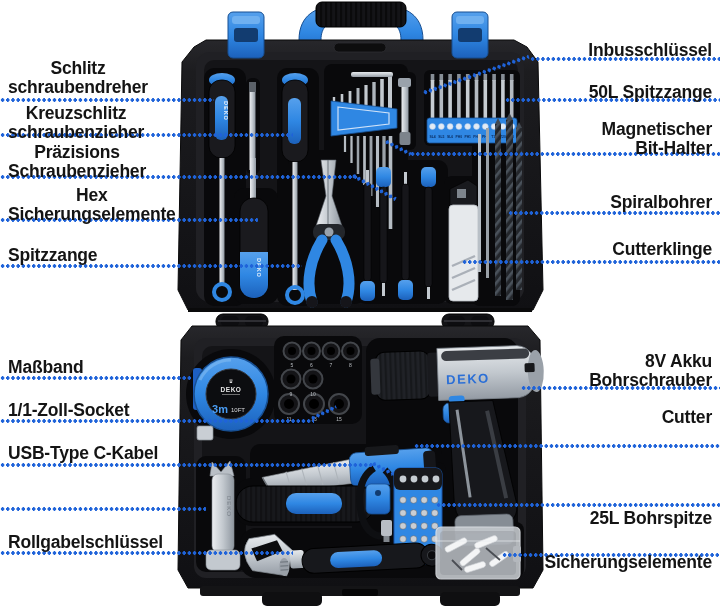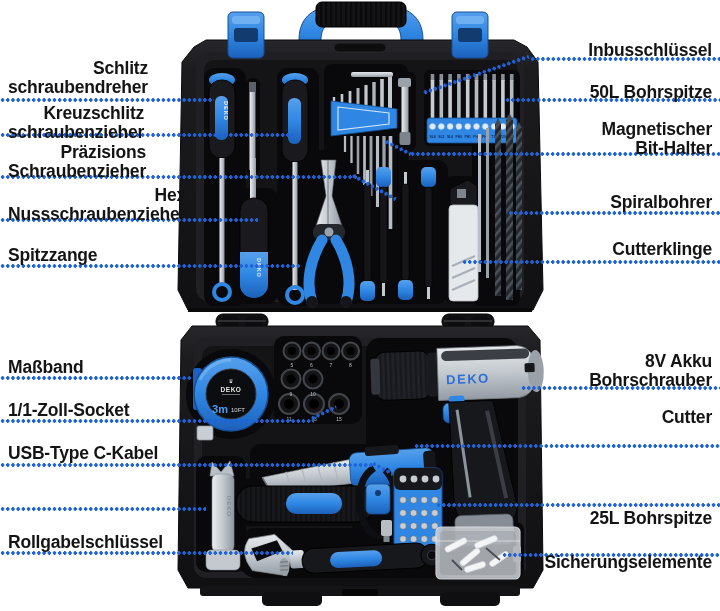--- a/index.html
+++ b/index.html
@@ -6,21 +6,21 @@
   .stage{
     position:relative;width:720px;height:611px;background:#ffffff;overflow:hidden;
     font-family:"Liberation Sans",sans-serif;
   }
   .stage svg{position:absolute;left:0;top:0;}
   svg text{font-family:"Liberation Sans",sans-serif;}
   .lbl{
     position:absolute;z-index:6;color:#141414;font-weight:bold;
     font-size:17.5px;line-height:19px;letter-spacing:-0.2px;white-space:pre-line;
   }
-  .lbl.left{left:8px;text-align:right;}
+  .lbl.left{left:8px;text-align:center;}
   .lbl.right{right:8px;text-align:right;}
   .dots{
     position:absolute;z-index:5;height:4px;
     background-image:radial-gradient(circle,#1f63d9 1.6px,rgba(31,99,217,0) 1.9px);
     background-size:5.2px 4px;background-repeat:repeat-x;background-position:left center;
   }
   .diag{transform-origin:left center;}
 </style>
 </head>
 <body>
@@ -474,29 +474,29 @@
   </g>
 </svg>
 
 <div class="lbl left" style="top:59px">Schlitz
 schraubendreher</div>
 <div class="lbl left" style="top:104px">Kreuzschlitz
 schraubenzieher</div>
 <div class="lbl left" style="top:143px">Präzisions
 Schraubenzieher</div>
 <div class="lbl left" style="top:186px">Hex
-Nussschraubenzieher</div>
+Sicherungselemente</div>
 <div class="lbl left" style="top:246px">Spitzzange</div>
 <div class="lbl left" style="top:358px">Maßband</div>
 <div class="lbl left" style="top:401px">1/1-Zoll-Socket</div>
 <div class="lbl left" style="top:444px">USB-Type C-Kabel</div>
 <div class="lbl left" style="top:533px">Rollgabelschlüssel</div>
 
 <div class="lbl right" style="top:41px">Inbusschlüssel</div>
-<div class="lbl right" style="top:83px">50L Bohrspitze</div>
+<div class="lbl right" style="top:83px">50L Spitzzange</div>
 <div class="lbl right" style="top:120px">Magnetischer
 Bit-Halter</div>
 <div class="lbl right" style="top:193px">Spiralbohrer</div>
 <div class="lbl right" style="top:240px">Cutterklinge</div>
 <div class="lbl right" style="top:352px">8V Akku
 Bohrschrauber</div>
 <div class="lbl right" style="top:408px">Cutter</div>
 <div class="lbl right" style="top:509px">25L Bohrspitze</div>
 <div class="lbl right" style="top:553px">Sicherungselemente</div>
 

